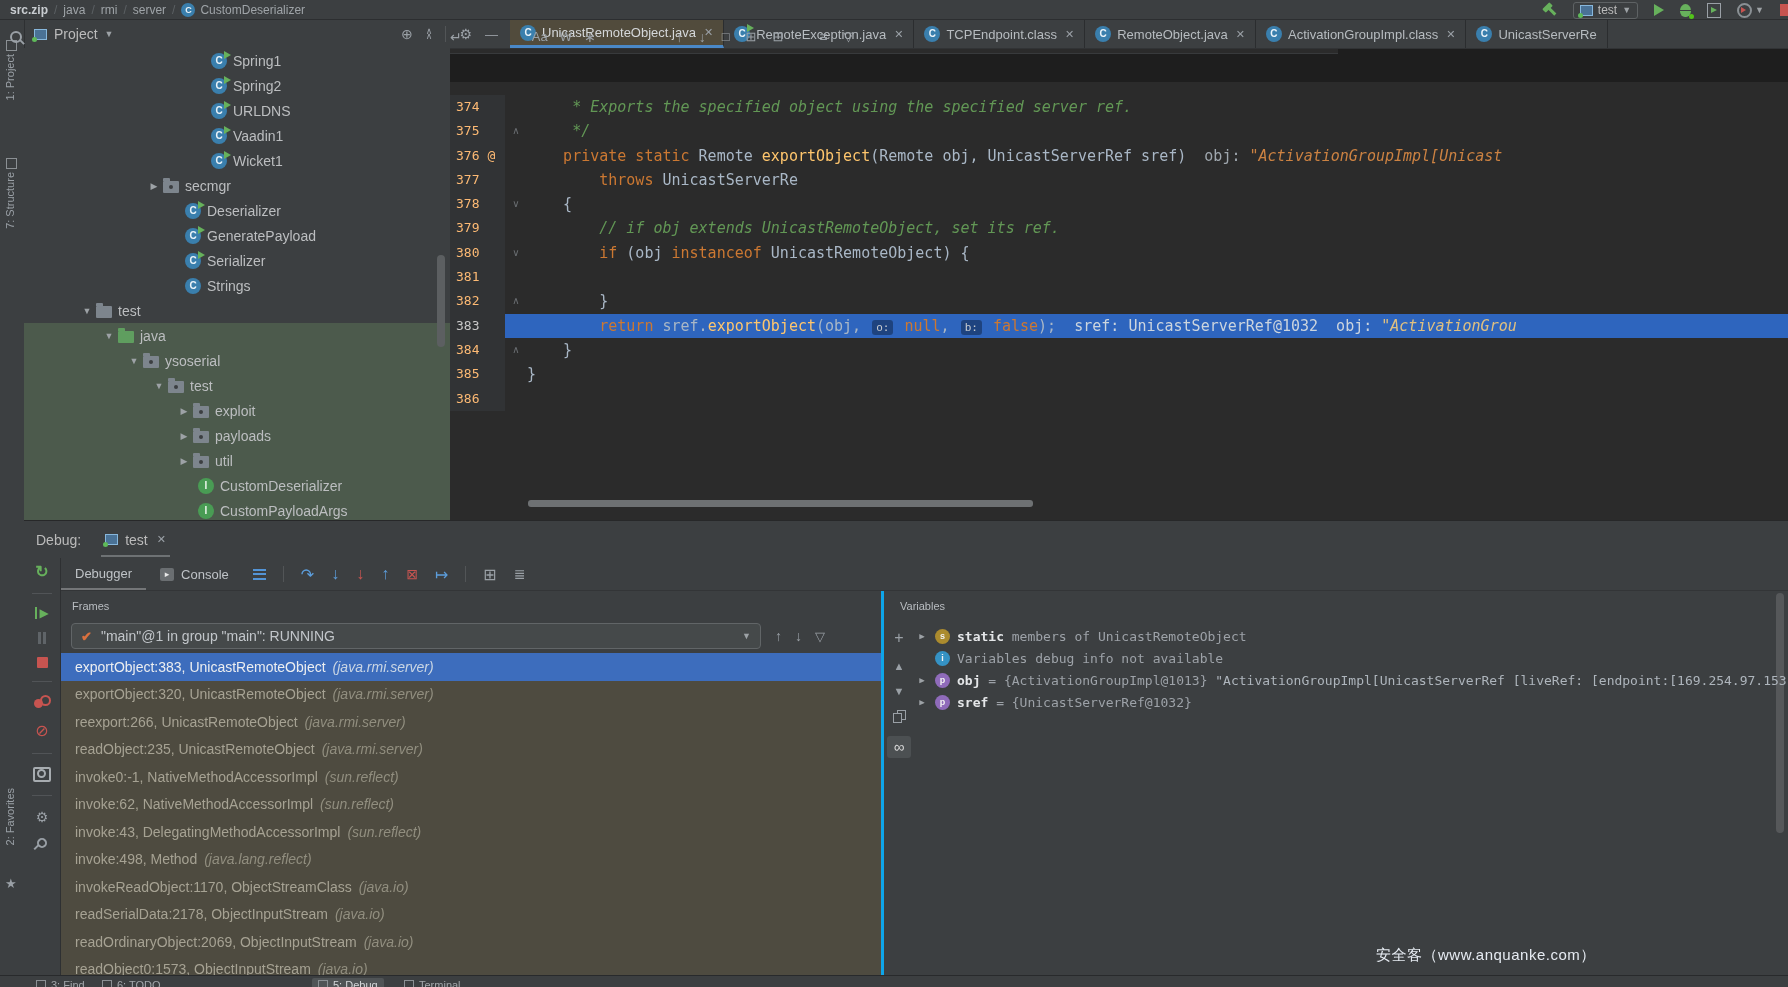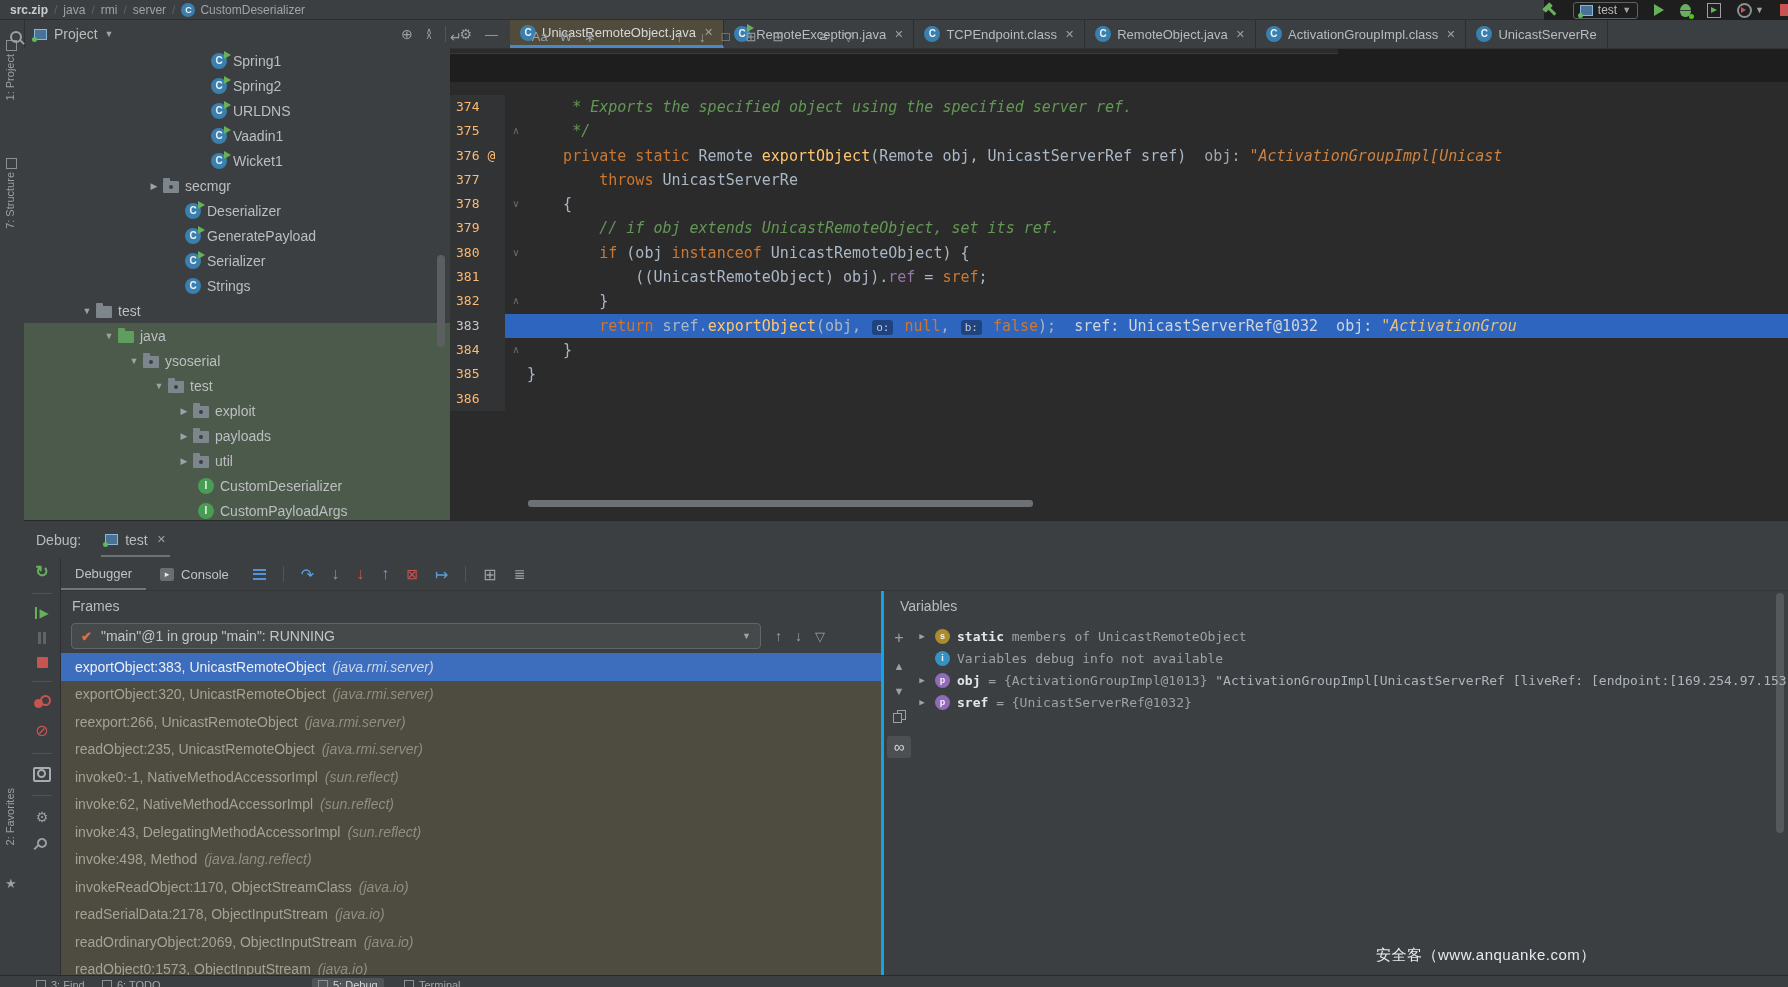--- a/index.html
+++ b/index.html
@@ -2,21 +2,21 @@
 <html><head>
 <meta charset="utf-8">
 <style>
   html,body{margin:0;padding:0;background:#1e1e1e}
   body{width:1788px;height:987px;position:relative;overflow:hidden;
        font-family:"Liberation Sans",sans-serif;color:#bbbbbb;font-size:14px}
   .abs{position:absolute}
   .flex{display:flex;align-items:center}
 
   
-  #navbar{left:0;top:0;width:1544px;height:20px;background:#3c3f41;border-bottom:1px solid #2c2e30;display:flex;align-items:center;padding-left:10px;box-sizing:border-box}
+  #navbar{left:0;top:0;width:1788px;height:20px;background:#3c3f41;border-bottom:1px solid #2c2e30;display:flex;align-items:center;padding-left:10px;box-sizing:border-box}
   #breadcrumbs{display:flex;align-items:center;font-size:12px;color:#9fa4a8;gap:6px}
   #breadcrumbs .bc-first{font-weight:bold;color:#c9cdd1}
   #breadcrumbs .bc-sep{color:#5c6164}
   #run-controls{position:absolute;right:4px;top:0;height:20px;display:flex;align-items:center;gap:16px}
   .cfg-box{height:15px;border:1px solid #5e6264;border-radius:3px;display:flex;align-items:center;gap:5px;padding:0 6px;font-size:12px;color:#bbbbbb}
   .caret{color:#9da2a6;font-size:9px}
 
   
   #header-strip{left:0;top:20px;width:1788px;height:28px;background:#3c3f41;border-bottom:1px solid #313335}
   #proj-header{left:24px;top:20px;width:486px;height:28px;display:flex;align-items:center;gap:7px;padding-left:10px;box-sizing:border-box;background:#3c3f41}
@@ -118,21 +118,21 @@
   #dbg-session-tab{display:flex;align-items:center;gap:7px;position:relative;height:100%}
   #dbg-session-tab .underline{position:absolute;left:-4px;right:-4px;bottom:1px;height:2px;background:#6e7274}
   #dbg-strip{position:absolute;left:0;top:37px;width:37px;bottom:0;border-right:1px solid #2e3032;display:flex;flex-direction:column;align-items:center;padding-top:6px;gap:13px;box-sizing:border-box}
   .strip-div{width:20px;height:1px;background:#515457}
   #dbg-toolbar{position:absolute;left:37px;top:37px;right:0;height:33px;display:flex;align-items:center;border-bottom:1px solid #333537;box-sizing:border-box}
   .dtab{padding:0 14px;height:100%;display:flex;align-items:center;gap:7px;font-size:13px;color:#bfc3c7;box-sizing:border-box}
   .dtab.active{border-bottom:2px solid #747678}
   .tb-icons{display:flex;align-items:center;gap:17px;margin-left:10px}
 
   #frames{position:absolute;left:37px;top:70px;width:820px;bottom:0}
-  .pane-header{height:30px;display:flex;align-items:center;padding-left:11px;font-size:14px;color:#b9bdc1}
+  .pane-header{height:30px;display:flex;align-items:center;padding-left:11px;font-size:11px;color:#b9bdc1}
   #thread-row{height:30px;display:flex;align-items:center;padding:0 10px;gap:14px}
   #thread-dd{height:26px;background:#45494a;border:1px solid #616567;border-radius:4px;display:flex;align-items:center;padding:0 9px;gap:9px;width:690px;box-sizing:border-box}
   #thread-dd .chk{color:#d9703e;font-size:13px;font-weight:bold}
   #thread-dd .txt{font-size:14px;color:#c2c6ca;white-space:nowrap}
   #thread-dd .caret{margin-left:auto}
   #frame-list{margin-top:2px}
   .frow{height:27.5px;display:flex;align-items:center;padding-left:14px;font-size:14px;background:#4e4b40;color:#a6a293;white-space:nowrap}
   .frow .pkg{font-style:italic;color:#918e7f;margin-left:7px}
   .frow.selected{background:#3d6dbd;color:#eceef0}
   .frow.selected .pkg{color:#cad6e4}
@@ -442,21 +442,20 @@
         <span class="gmark">∨</span>
         <pre class="ccode"><span class="tk-kw">        if</span><span class="tk-pl"> (obj </span><span class="tk-kw">instanceof</span><span class="tk-pl"> UnicastRemoteObject) {</span></pre>
       </span>
     </div>
     <div class="cline">
       <span class="gnum">
         <span>381</span>
       </span>
       <span class="crest">
         <span class="gmark"></span>
-        <pre class="ccode"><span class="tk-pl">            ((UnicastRemoteObject) obj).</span><span class="tk-fl">ref</span><span class="tk-pl"> = </span><span class="tk-kw">sref</span><span class="tk-pl">;</span></pre>
       </span>
     </div>
     <div class="cline">
       <span class="gnum">
         <span>382</span>
       </span>
       <span class="crest">
         <span class="gmark">∧</span>
         <pre class="ccode"><span class="tk-pl">        }</span></pre>
       </span>

